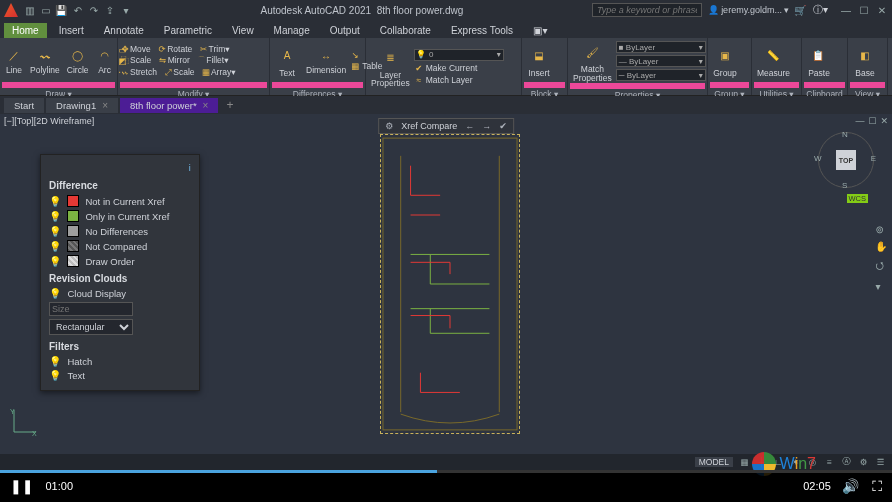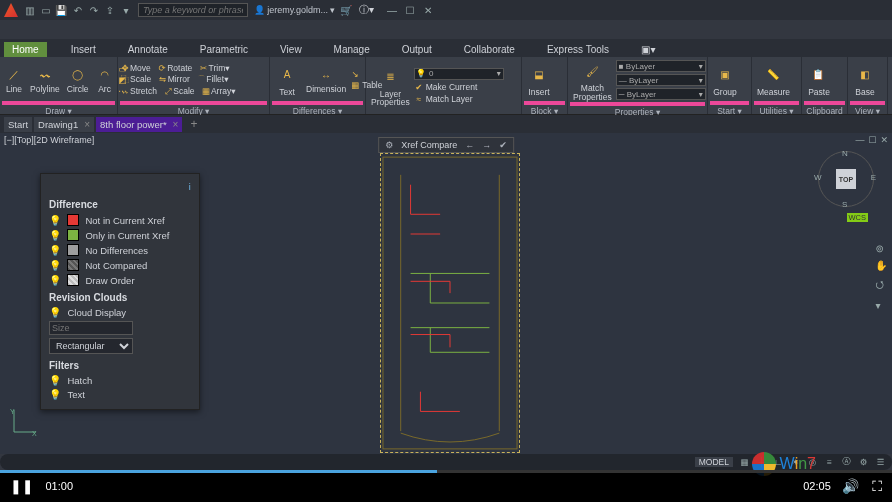--- a/index.html
+++ b/index.html
@@ -9,39 +9,39 @@
   .titlebar { height: 20px; background: #2a2e36; display: flex; align-items: center; padding: 0 4px; gap: 6px; }
   .titlebar .logo { width: 14px; height: 14px; background: linear-gradient(135deg,#f05a28,#d32f2f); clip-path: polygon(50% 0,100% 100%,0 100%); }
   .qat { display:flex; gap:4px; align-items:center;}
   .qat span, .winbtn span{ width:12px;height:12px; display:inline-flex;align-items:center;justify-content:center;color:#9aa;}
   .title-center{flex:1;text-align:center;color:#bfc4cc;font-size:10px;}
   .title-right{display:flex;align-items:center;gap:6px;}
   .search{background:#1f2329;border:1px solid #555;color:#888;font-size:9px;padding:1px 4px;width:110px;font-style:italic;}
   .user{color:#bfc4cc;font-size:9px;display:flex;align-items:center;gap:2px;}
   .winbtn{display:flex;gap:6px;margin-left:6px;}
   
-  .menutabs{height:18px;background:#2a2e36;display:flex;align-items:flex-end;padding-left:4px;gap:16px;margin-top:19px;}
+  .menutabs{height:18px;background:#2a2e36;display:flex;align-items:flex-end;padding-left:4px;gap:4px;}
   .menutabs .tab{padding:2px 8px;font-size:10px;color:#cfd2d8;cursor:pointer;}
   .menutabs .tab.active{background:#618f3e;color:#fff;}
   
   .ribbon{height:58px;background:#3a3f48;display:flex;border-bottom:1px solid #222;}
   .panel{display:flex;flex-direction:column;border-right:1px solid #2a2e36;padding:1px 2px;}
   .panel-body{flex:1;display:flex;align-items:center;gap:1px;}
-  .panel-title{height:12px;font-size:8.5px;color:#aeb3bc;text-align:center;border-top:4px solid #ec4899;padding-top:1px;}
+  .panel-title{height:12px;font-size:8.5px;color:#aeb3bc;text-align:center;border-top:6px solid #ec4899;padding-top:1px;}
   .rbtn{display:flex;flex-direction:column;align-items:center;justify-content:center;padding:1px 3px;gap:1px;cursor:pointer;}
   .rbtn .ic{width:18px;height:18px;display:flex;align-items:center;justify-content:center;color:#e8b84a;}
   .rbtn .ic.big{width:24px;height:24px;}
   .rbtn .lbl{font-size:8.5px;color:#cfd2d8;line-height:1;text-align:center;}
   .rstack{display:flex;flex-direction:column;gap:1px;font-size:8.5px;}
   .rstack div{display:flex;align-items:center;gap:2px;cursor:pointer;white-space:nowrap;}
   .rstack .sic{width:10px;height:10px;color:#e8b84a;display:inline-flex;align-items:center;justify-content:center;}
   .layer-combo{background:#1f2329;border:1px solid #555;color:#aaa;font-size:8px;padding:0 2px;width:90px;display:flex;align-items:center;justify-content:space-between;height:12px;}
   
   .doctabs{height:18px;background:#2a2e36;display:flex;align-items:center;padding-left:4px;gap:2px;}
-  .doctab{background:#3a3f48;padding:2px 4px;font-size:9.5px;color:#cfd2d8;display:flex;align-items:center;gap:6px;cursor:pointer;}
+  .doctab{background:#3a3f48;padding:2px 10px;font-size:9.5px;color:#cfd2d8;display:flex;align-items:center;gap:6px;cursor:pointer;}
   .doctab.active{background:#4c1d95;}
   .doctab .close{color:#888;font-size:10px;}
   .doctabs .plus{color:#888;padding:0 6px;font-size:12px;cursor:pointer;}
   
   .workspace{flex:1;position:relative;background:#2e3440;}
   .vp-label{position:absolute;left:4px;top:2px;font-size:9px;color:#cfd2d8;}
   .xref-bar{position:absolute;top:4px;left:50%;transform:translateX(-50%);background:#2f333b;border:1px solid #555;display:flex;align-items:center;gap:8px;padding:2px 6px;font-size:9px;z-index:20;}
   .xref-bar span[data-name$="-icon"]{color:#aeb3bc;cursor:pointer;}
   .xref-bar .chk{color:#4caf50;}
   
@@ -60,21 +60,21 @@
   
   .navcube{position:absolute;right:18px;top:18px;width:56px;height:56px;}
   .navcube .ring{position:absolute;inset:0;border:1px solid #555;border-radius:50%;}
   .navcube .cube{position:absolute;left:18px;top:18px;width:20px;height:20px;background:#cfd2d8;color:#333;font-size:7px;display:flex;align-items:center;justify-content:center;font-weight:bold;}
   .navcube .lbl{position:absolute;font-size:8px;color:#9aa;}
   .wcs{position:absolute;right:24px;top:80px;font-size:7.5px;color:#333;background:#84cc16;padding:0 2px;}
   .ucs{position:absolute;left:10px;bottom:18px;color:#5a7;font-size:8px;}
   
   .drawctrl{position:absolute;right:4px;top:2px;display:flex;gap:4px;font-size:9px;color:#9aa;}
   
-  .statusbar{height:16px;background:#22262d;display:flex;align-items:center;justify-content:flex-end;padding:0 6px;gap:6px;font-size:8.5px;color:#9aa;border-radius:8px;}
+  .statusbar{height:16px;background:#22262d;display:flex;align-items:center;justify-content:flex-end;padding:0 6px;gap:6px;font-size:8.5px;color:#9aa;}
   .statusbar .grow{flex:1;text-align:left;}
   .statusbar .ic{width:11px;text-align:center;cursor:pointer;}
   .model-badge{background:#3a3f48;padding:0 4px;color:#cfd2d8;}
   
   .video-controls{position:absolute;left:0;bottom:0;width:892px;height:32px;background:rgba(0,0,0,.85);display:flex;align-items:center;padding:0 10px;gap:12px;color:#fff;font-size:11px;}
   .video-controls .progress{position:absolute;left:0;top:0;width:100%;height:3px;background:#333;}
   .video-controls .progress .fill{height:100%;background:#4aa3df;}
   .video-controls .grow{flex:1;}
   .vbtn{cursor:pointer;font-size:14px;}
   
@@ -96,20 +96,23 @@
     <span class="logo" data-name="logo-icon"></span>
     <div class="qat" data-name="quick-access-toolbar">
       <span data-name="qat-new-icon">▥</span>
       <span data-name="qat-open-icon">▭</span>
       <span data-name="qat-save-icon">💾</span>
       <span data-name="qat-undo-icon">↶</span>
       <span data-name="qat-redo-icon">↷</span>
       <span data-name="qat-share-icon">⇪</span>
       <span data-name="qat-dropdown-icon">▾</span>
     </div>
+    <div class="title-center" data-name="title-text">
+      <span>Autodesk AutoCAD 2021</span>&nbsp;&nbsp;<span>8th floor power.dwg</span>
+    </div>
     <div class="title-right">
       <input class="search" data-name="search-input" placeholder="Type a keyword or phrase" style="">
       <span class="user" data-name="user-menu">👤 <span>jeremy.goldm...</span> ▾</span>
       <span data-name="cart-icon">🛒</span>
       <span data-name="info-icon">ⓘ▾</span>
       <div class="winbtn">
         <span data-name="minimize-icon">—</span>
         <span data-name="maximize-icon">☐</span>
         <span data-name="close-icon">✕</span>
       </div>
@@ -269,21 +272,21 @@
       <div class="panel-title" data-name="panel-properties-title">Properties ▾</div>
     </div>
 
     <div class="panel" data-name="panel-groups" style="width:44px;">
       <div class="panel-body">
           <div class="rbtn" data-name="group-button">
             <span class="ic big">▣</span>
             <span class="lbl">Group</span>
           </div>
         </div>
-      <div class="panel-title" data-name="panel-groups-title">Start ▾</div>
+      <div class="panel-title" data-name="panel-groups-title">Group ▾</div>
     </div>
 
     <div class="panel" data-name="panel-utilities" style="width:50px;">
       <div class="panel-body">
           <div class="rbtn" data-name="measure-button">
             <span class="ic big">📏</span>
             <span class="lbl">Measure</span>
           </div>
         </div>
       <div class="panel-title" data-name="panel-utilities-title">Utilities ▾</div>

